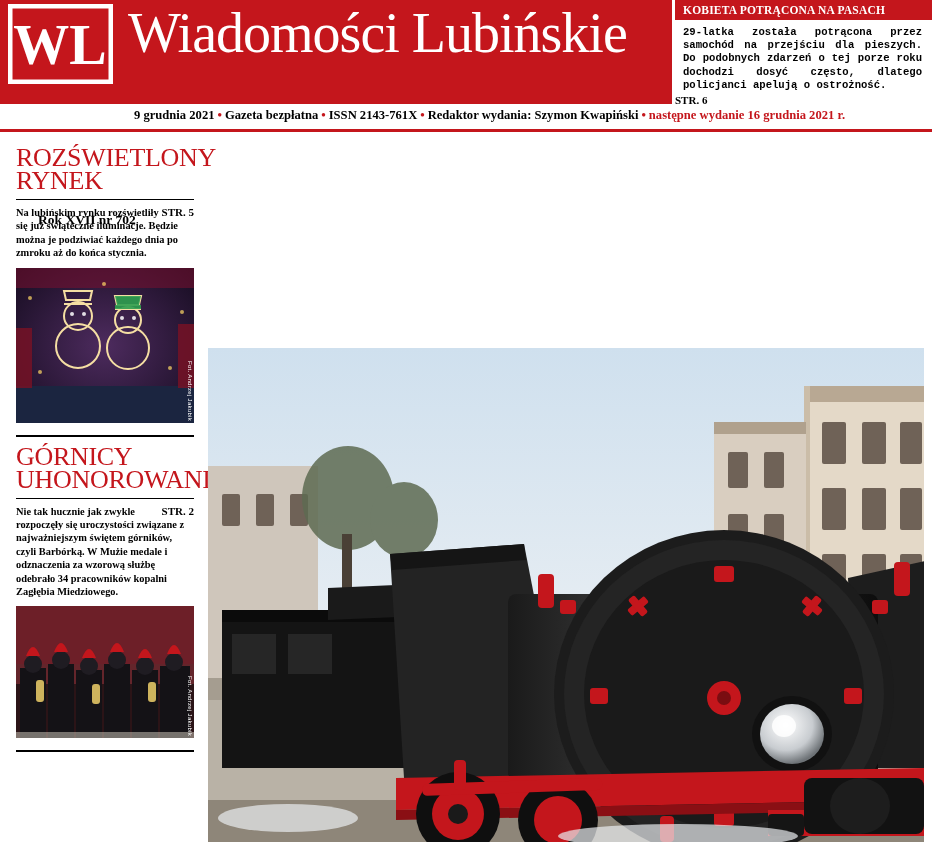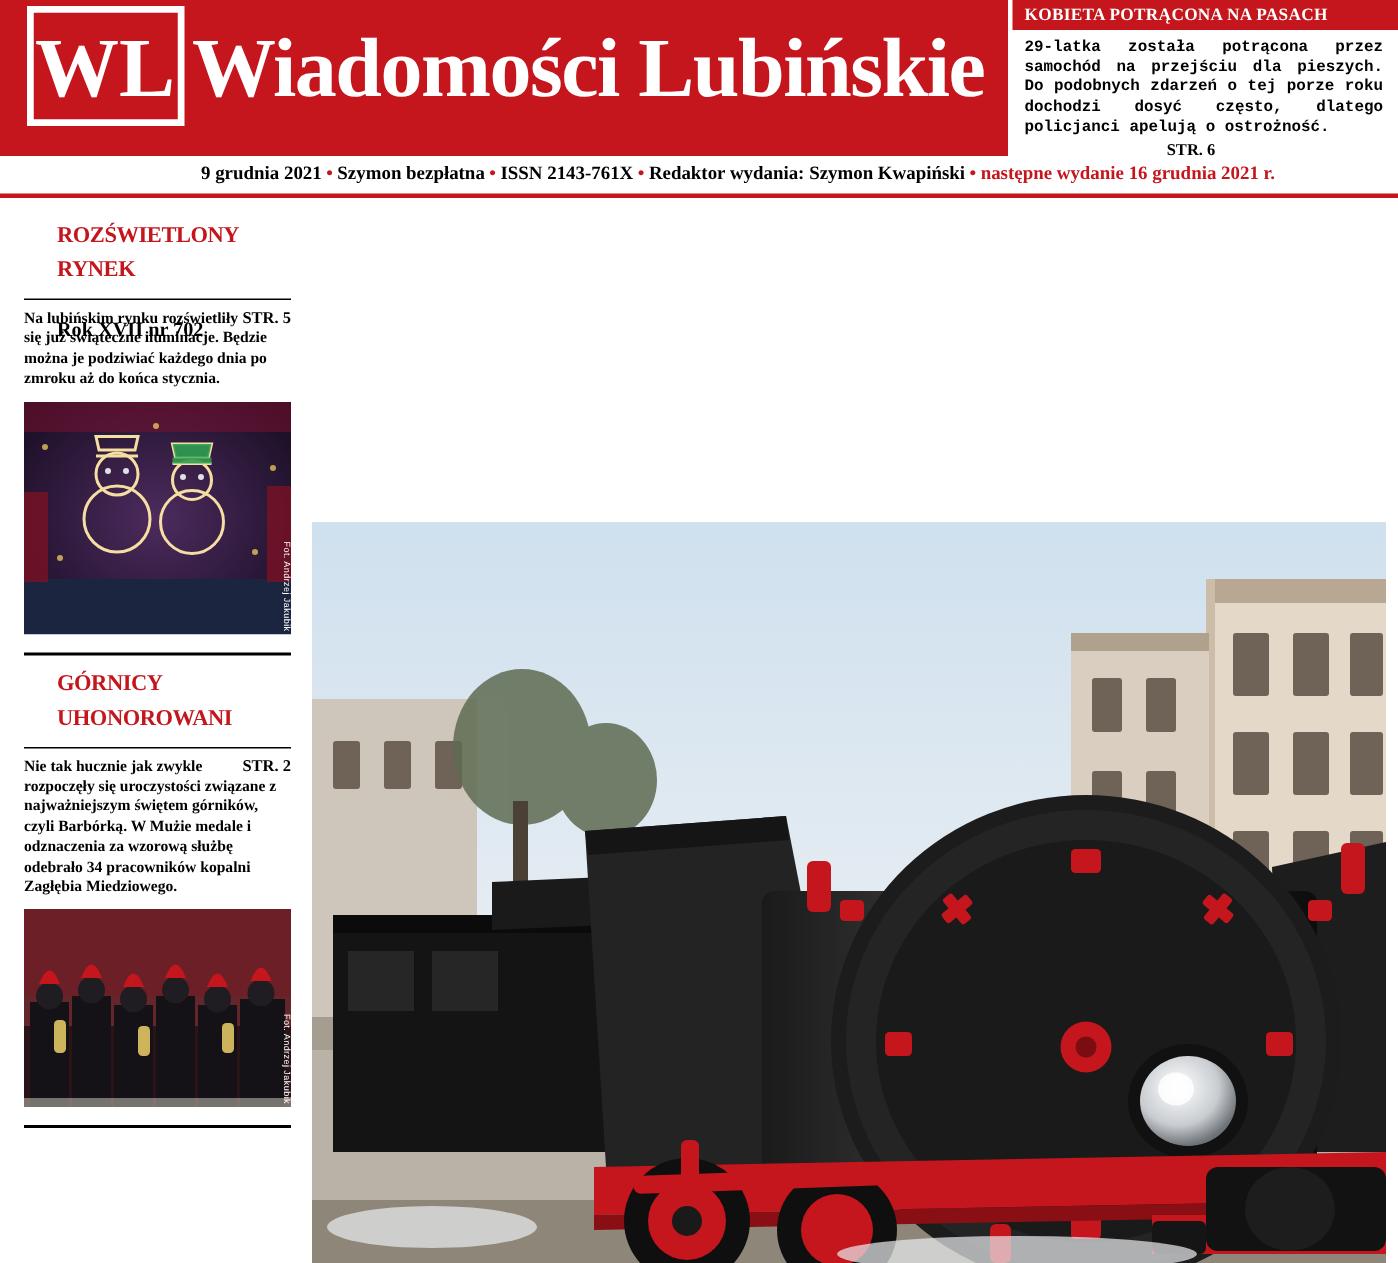--- a/index.html
+++ b/index.html
@@ -20,31 +20,31 @@
   
   .masthead {
     position: absolute;
     left: 0; top: 0;
     width: 932px;
     height: 104px;
     background: #c4161c;
   }
   .logo-box {
     position: absolute;
-    left: 18px; top: 4px;
+    left: 8px; top: 4px;
     width: 105px; height: 65px;
   }
   .logo-svg { display: block; }
 
   .masthead-title {
     position: absolute;
     left: 128px;
-    top: 14px;
-    font-family: "Liberation Serif", serif;
-    font-weight: bold;
+    top: 1px;
+    font-family: "Liberation Serif", serif;
+    font-weight: normal;
     font-size: 56px;
     letter-spacing: -1px;
     color: #ffffff;
     line-height: 64px;
     white-space: nowrap;
   }
 
   .rok-line {
     position: absolute;
     left: 38px;
@@ -77,21 +77,21 @@
   .teaser-body {
     padding: 6px 10px 0 8px;
     font-family: Liberation Mono, monospace;
     font-weight: bold;
     font-size: 10.6px;
     line-height: 13.2px;
     color: #000000;
     text-align: justify;
   }
   .teaser-str {
-    text-align: center;
+    text-align: left;
     padding: 2px 19px 0 0;
     font-family: "Liberation Serif", serif;
     font-weight: bold;
     font-size: 11px;
     color: #000000;
   }
 
   
   .infobar {
     position: absolute;
@@ -115,27 +115,26 @@
   .infobar-text .red { color: #c4161c; }
 
   
   .left-col {
     position: absolute;
     left: 16px; top: 146px;
     width: 178px;
   }
   .lc-head {
     font-family: "Liberation Serif", serif;
-    font-weight: bold;
-    font-size: 15px;
+    font-weight: normal;
+    font-size: 26px;
     line-height: 23px;
     color: #c4161c;
     letter-spacing: -0.3px;
     text-transform: uppercase;
-    margin-left: 22px;
   }
   .lc-rule {
     border-top: 1px solid #000;
     margin: 7px 0 6px 0;
   }
   .lc-body {
     font-family: "Liberation Serif", serif;
     font-weight: bold;
     font-size: 10.4px;
     line-height: 13.4px;
@@ -226,21 +225,21 @@
     <div class="teaser">
       <div class="teaser-head">KOBIETA POTRĄCONA NA PASACH</div>
       <div class="teaser-body">29-latka została potrącona przez samochód na przejściu dla pieszych. Do podobnych zdarzeń o tej porze roku dochodzi dosyć często, dlatego policjanci apelują o ostrożność.</div>
       <div class="teaser-str">STR. 6</div>
     </div>
   </div>
 
   <div class="infobar">
     <div class="rok-line">Rok XVII nr 702</div>
     <div class="infobar-text">
-      <span>9 grudnia 2021</span><span class="sep">•</span><span>Szymon bezpłatna</span><span class="sep">•</span><span>ISSN 2143-761X</span><span class="sep">•</span><span>Redaktor wydania: Szymon Kwapiński</span><span class="sep">•</span><span class="red">następne wydanie 16 grudnia 2021 r.</span>
+      <span>9 grudnia 2021</span><span class="sep">•</span><span>Gazeta bezpłatna</span><span class="sep">•</span><span>ISSN 2143-761X</span><span class="sep">•</span><span>Redaktor wydania: Szymon Kwapiński</span><span class="sep">•</span><span class="red">następne wydanie 16 grudnia 2021 r.</span>
     </div>
   </div>
 
   <div class="left-col">
 
     <div>
       <div class="lc-head">
         <span>ROZŚWIETLONY</span><br>
         <span>RYNEK</span>
       </div>

